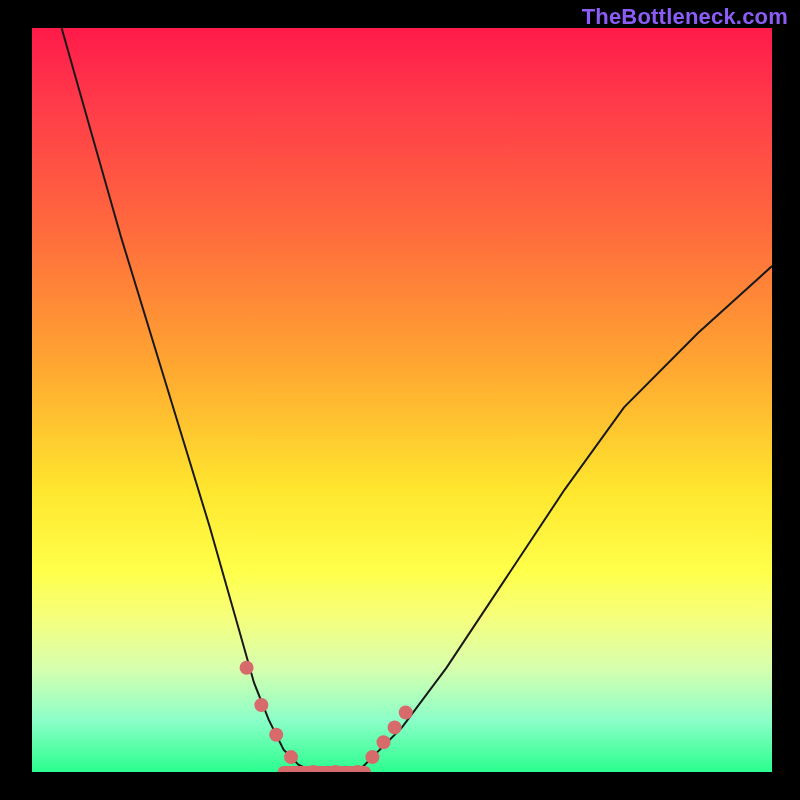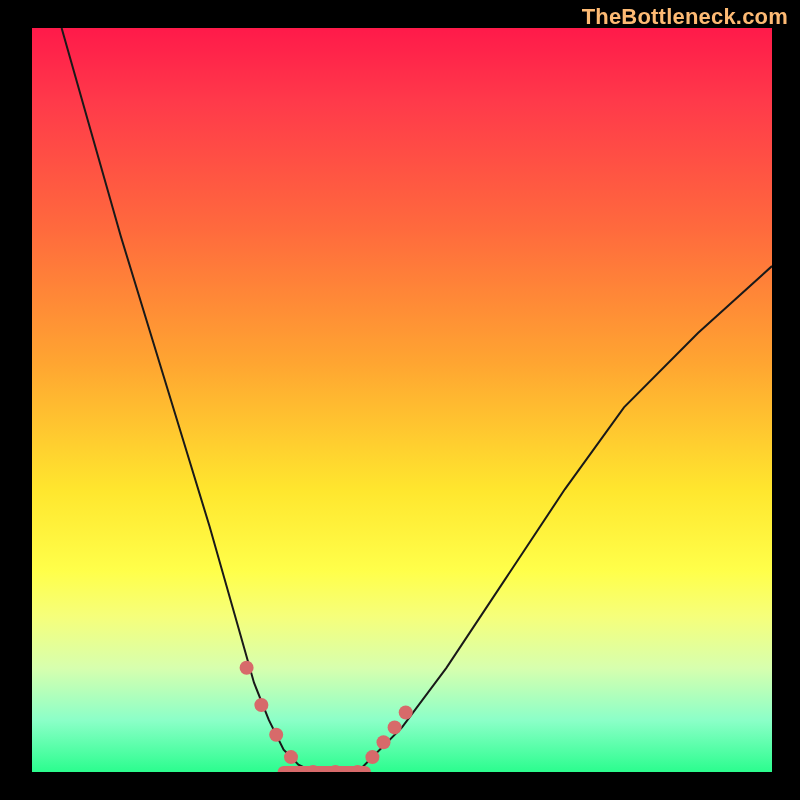--- a/index.html
+++ b/index.html
@@ -3,21 +3,21 @@
 <meta charset="utf-8">
 <style>
   * { margin: 0; padding: 0; box-sizing: border-box; }
   html, body { width: 800px; height: 800px; background: #000; overflow: hidden; }
   .stage { position: relative; width: 800px; height: 800px; background: #000; }
   .watermark {
     position: absolute;
     top: 4px;
     right: 12px;
     font: 600 22px Arial, Helvetica, sans-serif;
-    color: #fdba74;
+    color: #8b5cf6;
     letter-spacing: 0.2px;
   }
   .plot {
     position: absolute;
     left: 32px;
     top: 28px;
     width: 740px;
     height: 744px;
   }
   .gradient {

